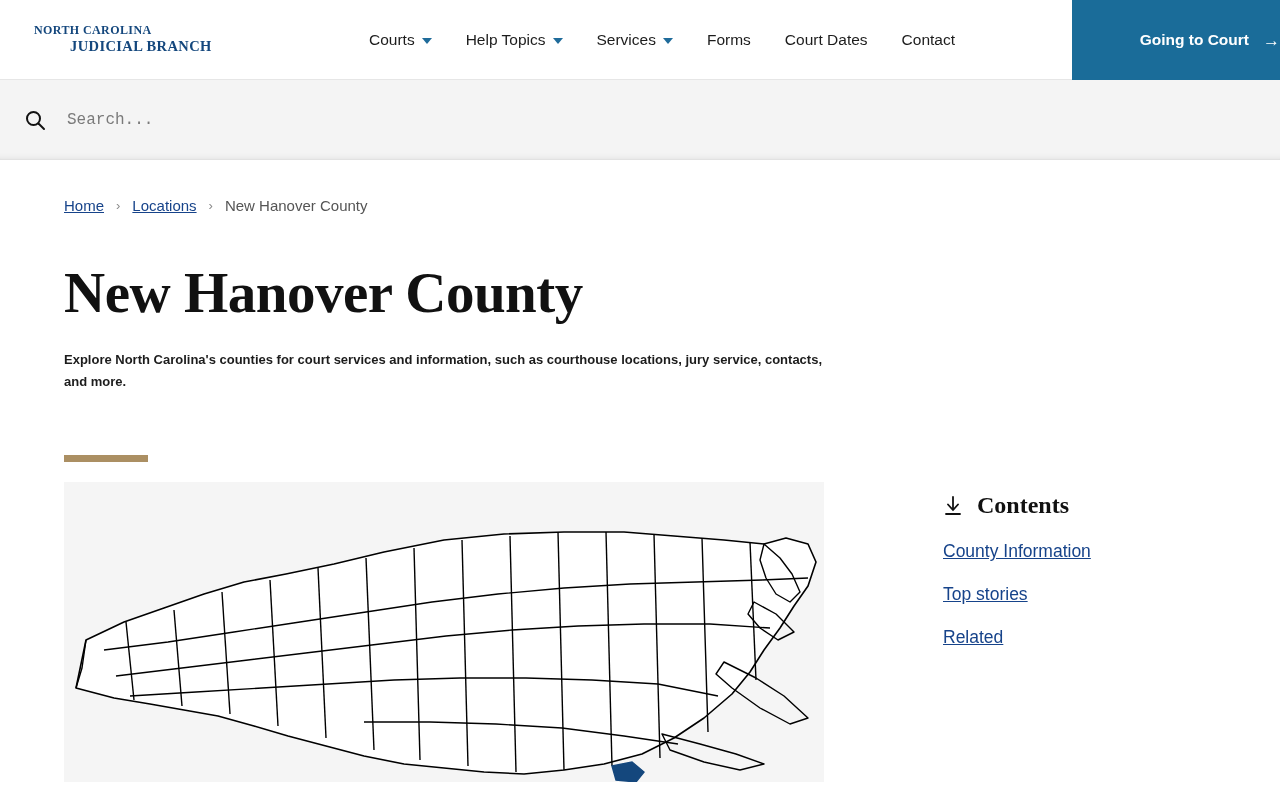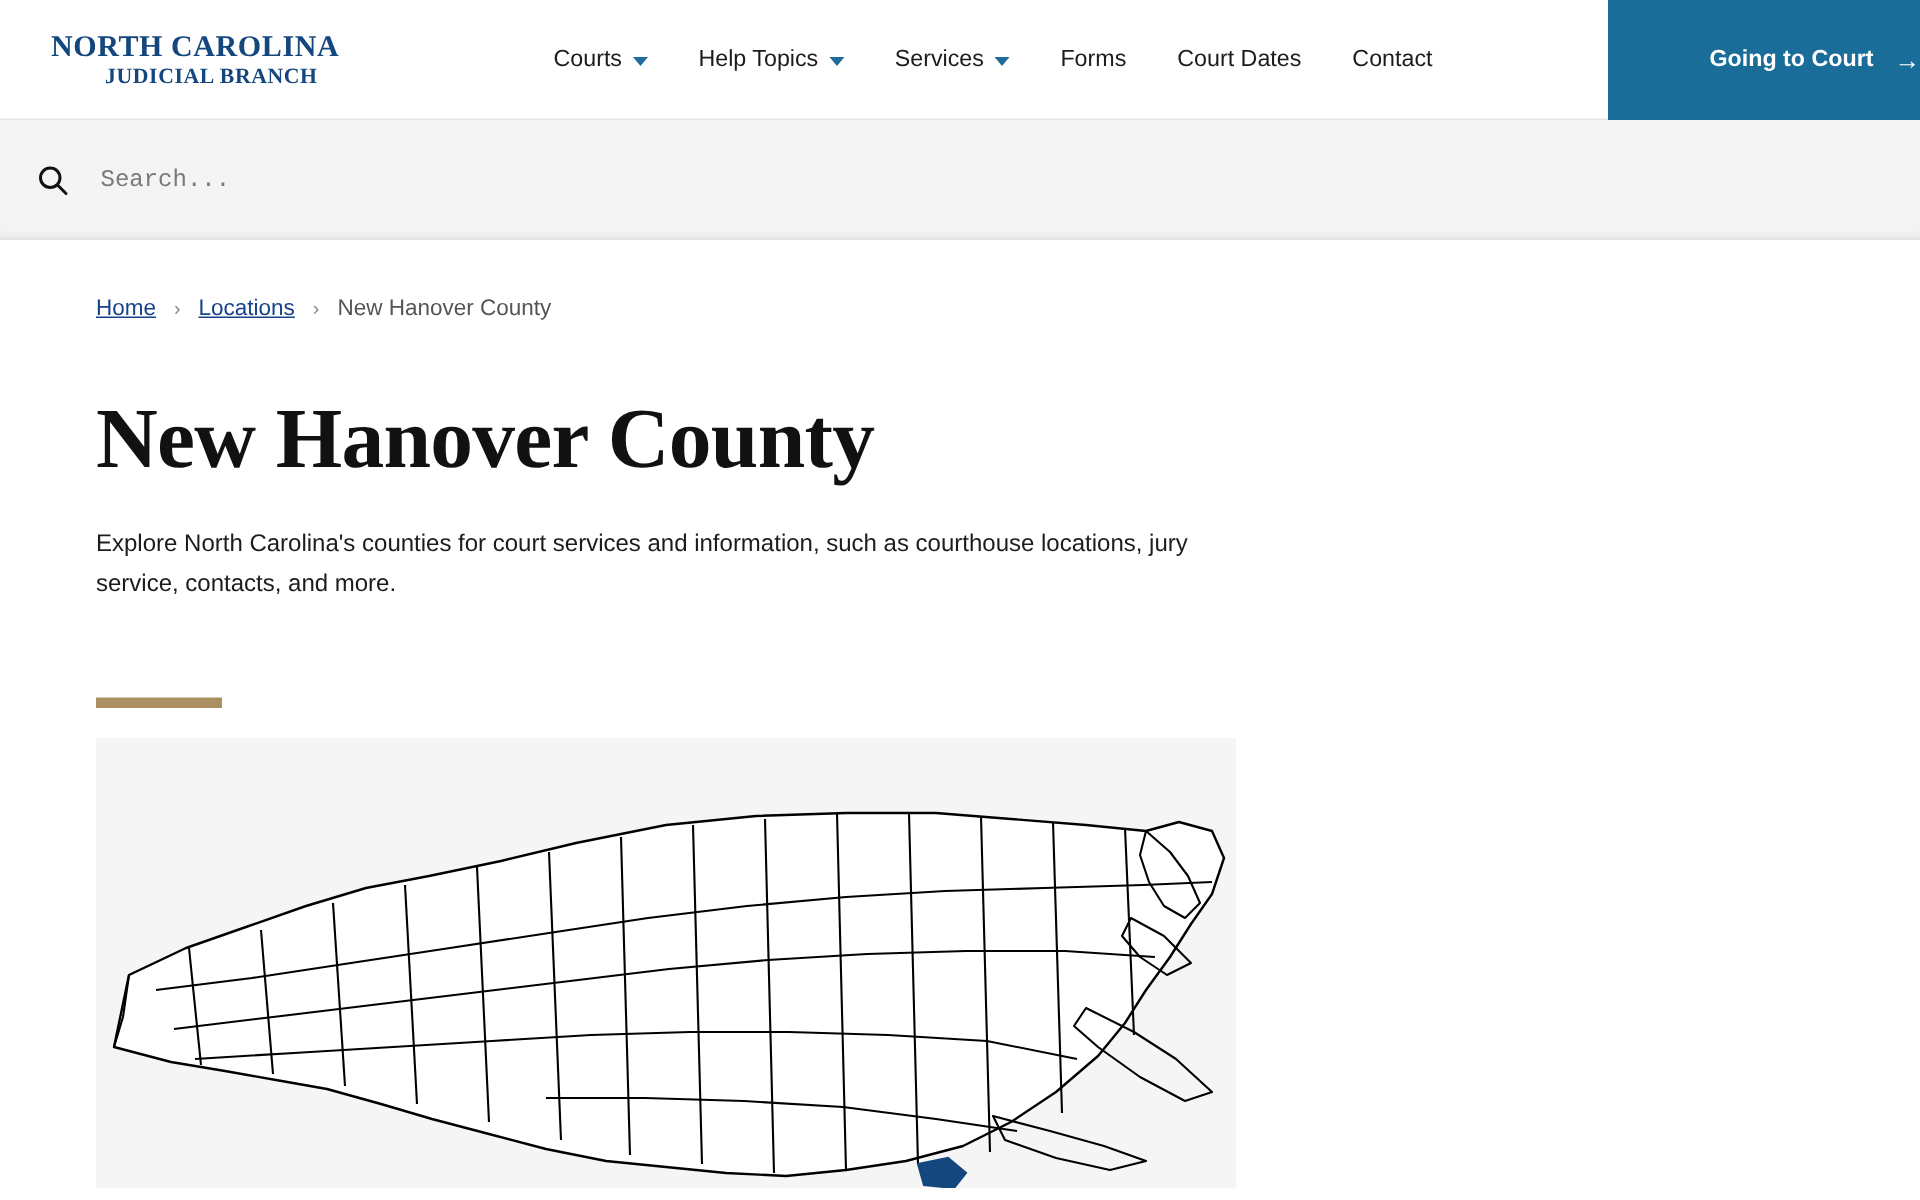--- a/index.html
+++ b/index.html
@@ -23,21 +23,21 @@
   }
   .logo {
     margin-left: 34px;
     width: 200px;
     line-height: 1.15;
     font-family: "Liberation Serif", serif;
     color: #14477d;
     font-weight: bold;
     letter-spacing: 0.4px;
   }
-  .logo .l1 { display:block; font-size: 20px; }
+  .logo .l1 { display:block; font-size: 12px; }
   .logo .l2 { display:block; font-size: 14.5px; margin-left: 36px; }
 
   .nav {
     flex: 1;
     display: flex;
     justify-content: center;
     gap: 34px;
     margin-left: 10px;
     margin-right: 200px;
   }
@@ -118,25 +118,26 @@
 
   h1.page-title {
     font-family: "Liberation Serif", serif;
     font-size: 57px;
     font-weight: bold;
     letter-spacing: -0.5px;
     margin: 46px 0 0 0;
     color: #111;
   }
   .lede {
-    font-size: 16px;
+    font-size: 13px;
     line-height: 1.7;
     color: #1c1c1c;
     margin-top: 24px;
     max-width: 770px;
+    font-weight: bold;
   }
   .rule {
     width: 84px;
     height: 7px;
     background: #ab8f63;
     margin-top: 62px;
   }
 
   
   .cols { display: flex; gap: 0; margin-top: 20px; }
@@ -276,14 +277,37 @@
               <path d="M660 180 L692 196 L720 214 L744 236 L726 242 L696 226 L668 206 L652 192 Z"></path>
               <path d="M598 252 L636 262 L672 272 L700 282 L676 288 L640 280 L606 268 Z"></path>
             </g>
           </g>
 
           <path d="M548 284 L568 280 L580 290 L572 300 L552 298 Z" fill="#14477d" stroke="#14477d" stroke-width="1.4"></path>
         </svg>
       </div>
     </div>
 
+    <div class="side-col">
+      <div class="contents-head">
+        <span class="dl-icon">
+          <svg width="20" height="22" viewBox="0 0 20 22" fill="none" stroke="#111" stroke-width="1.8" stroke-linecap="round">
+            <line x1="10" y1="2" x2="10" y2="14"></line>
+            <polyline points="5,9.5 10,15 15,9.5"></polyline>
+            <line x1="3" y1="19" x2="17" y2="19"></line>
+          </svg>
+        </span>
+        <span class="contents-title">Contents</span>
+      </div>
+      <ul class="contents-list">
+        <li>
+          <a href="#">County Information</a>
+        </li>
+        <li>
+          <a href="#">Top stories</a>
+        </li>
+        <li>
+          <a href="#">Related</a>
+        </li>
+      </ul>
+    </div>
   </div>
 </div>
 
 </body></html>

